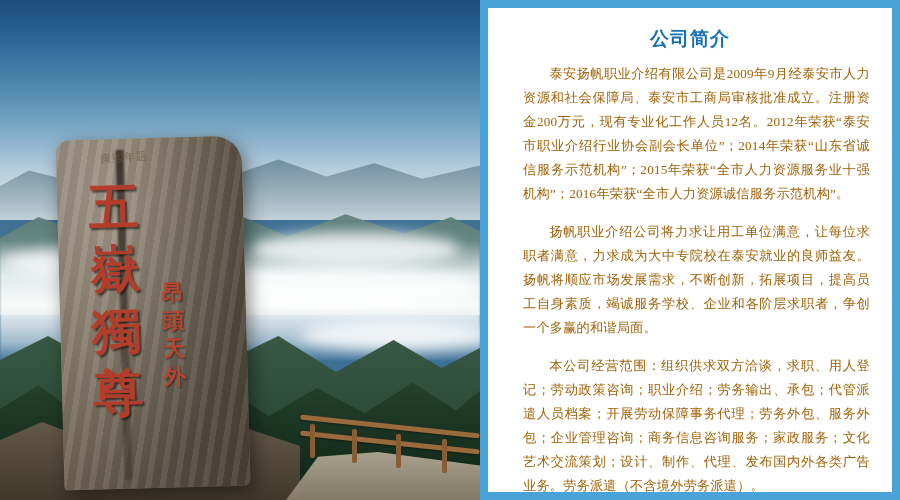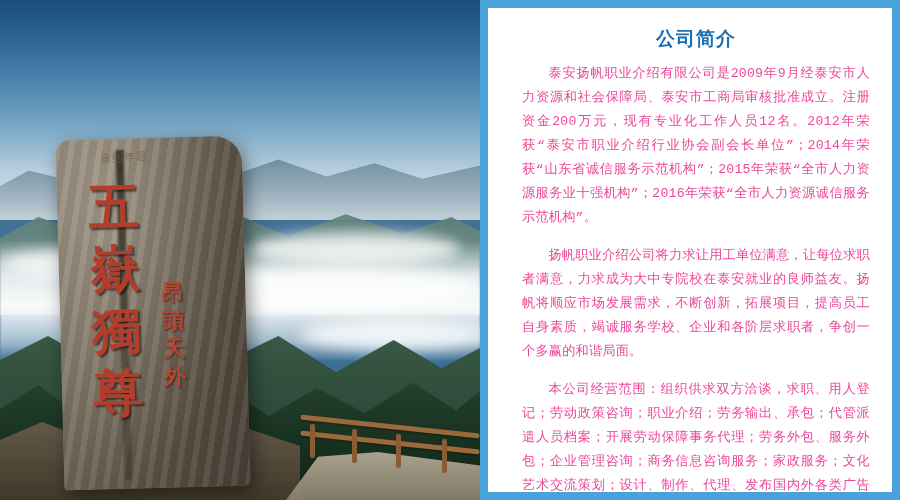--- a/index.html
+++ b/index.html
@@ -201,40 +201,40 @@
     height: 500px;
     background: #4aa3d8;
     box-sizing: border-box;
     padding: 8px 8px 8px 8px;
   }
   .card {
     width: 100%;
     height: 100%;
     background: #ffffff;
     box-sizing: border-box;
-    padding: 16px 22px 10px 34px;
+    padding: 16px 22px 10px 22px;
     overflow: hidden;
   }
   .card-title {
     text-align: center;
     color: #1a6fb5;
     font-family: "DejaVu Sans", "Liberation Sans", sans-serif;
     font-weight: bold;
     font-size: 19px;
     letter-spacing: 1px;
     margin: 2px 0 10px 0;
   }
   .para {
-    color: #ec4899;
-    font-family: Liberation Mono, monospace;
+    color: #a16207;
+    font-family: Liberation Serif, serif;
     font-size: 13.2px;
     line-height: 24px;
     text-align: justify;
     text-indent: 2em;
-    margin: 0 0 14px 0;
+    margin: 0 0 14px 13px;
     letter-spacing: 0.2px;
   }
   .para:last-child { margin-bottom: 0; }
 </style>
 </head>
 <body>
 
 <div class="page">
 
   <div class="photo">

